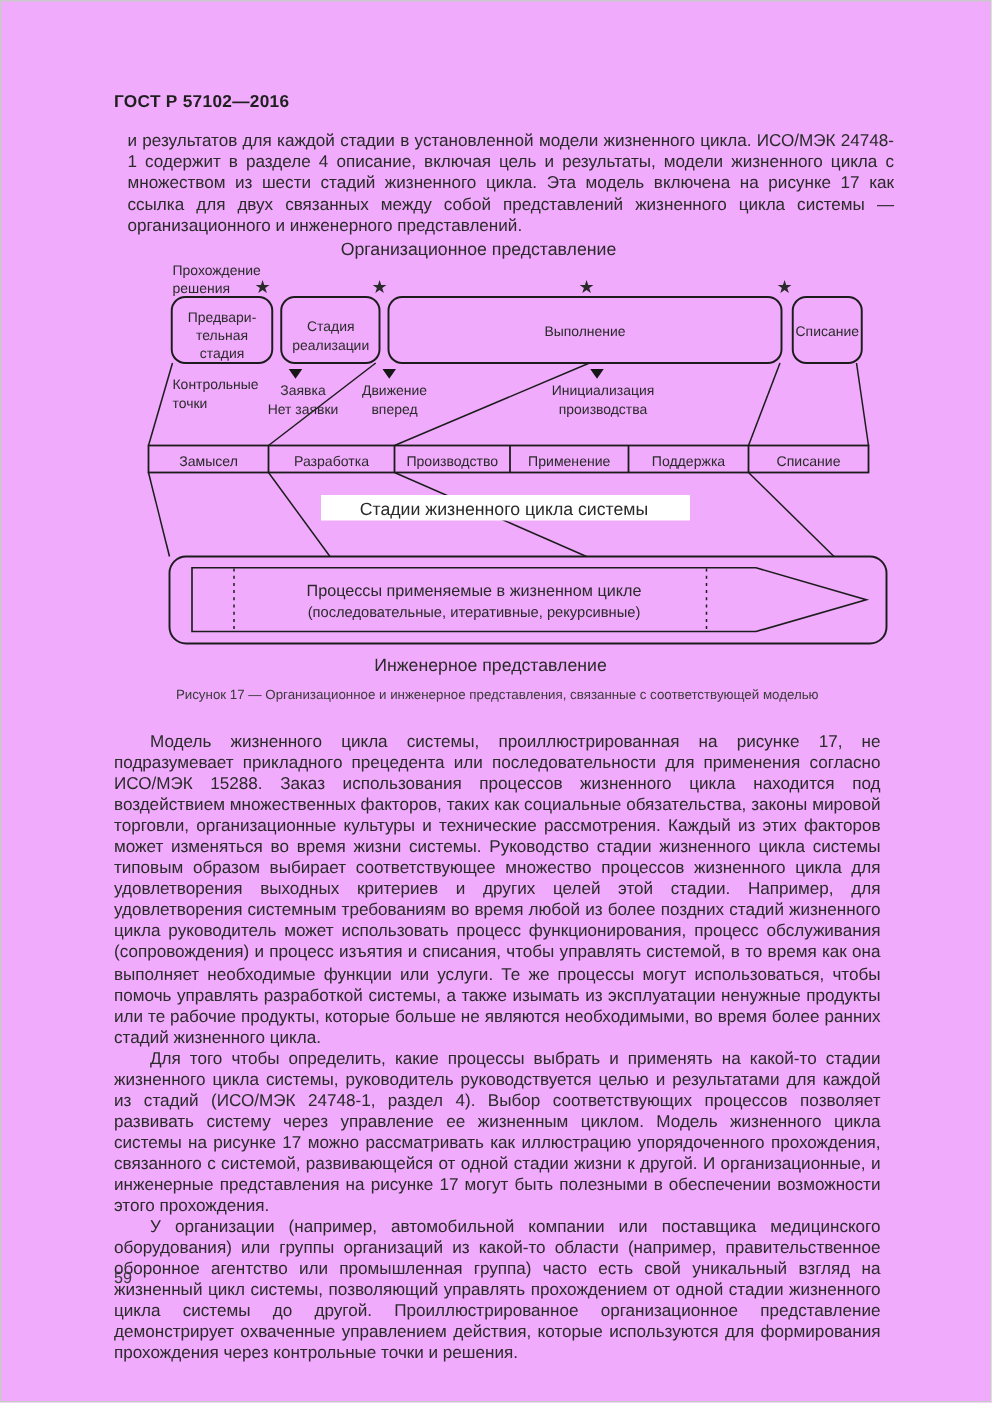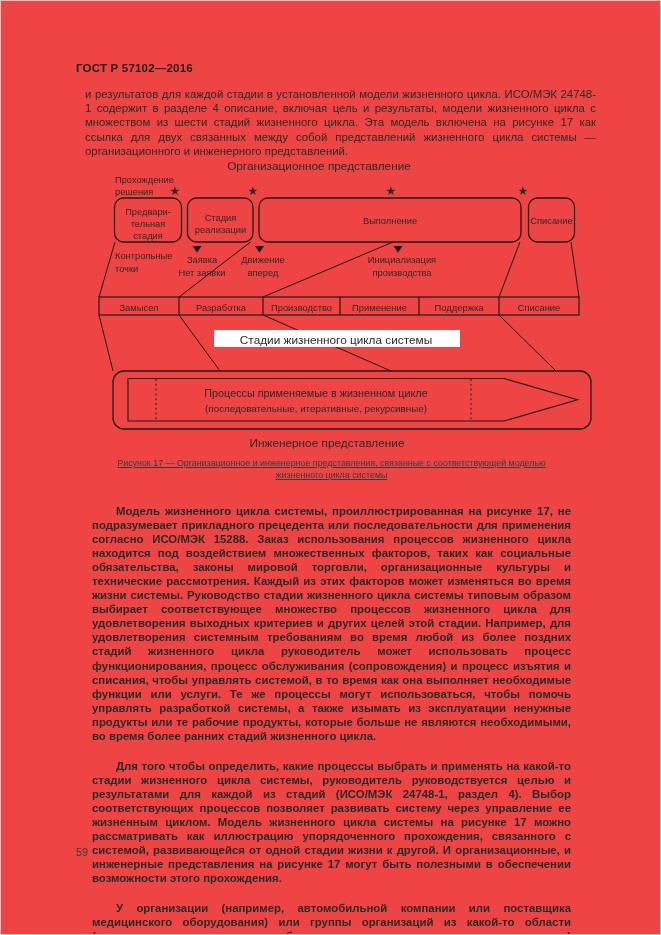--- a/index.html
+++ b/index.html
@@ -1,43 +1,43 @@
 <!DOCTYPE html>
 <html lang="ru"><head>
 <meta charset="utf-8">
 <style>
   html,body{margin:0;padding:0;background:#ffffff;}
   .page{
     position:relative;
     width:661px;height:935px;
-    background:#ef4444;
+    background:#f0abfc;
     box-sizing:border-box;
     border:1px solid #c9c9c9;
     font-family:"Liberation Sans", sans-serif;
     color:#262626;
     overflow:hidden;
   }
   .doc-header{
     position:absolute;left:75px;top:61px;
     font-size:11.5px;font-weight:bold;letter-spacing:.2px;color:#1f1f1f;
   }
   .intro{
     position:absolute;left:84px;top:86px;width:511px;
     font-size:11.4px;line-height:14.2px;text-align:justify;color:#2a2a2a;
   }
   .fig-svg{position:absolute;left:0;top:160px;width:661px;height:295px;}
   .fig-caption{
     position:absolute;left:75px;top:457px;width:511px;
-    font-size:8.9px;line-height:11.8px;text-align:center;color:#3a3a3a;text-decoration:underline;
+    font-size:8.9px;line-height:11.8px;text-align:center;color:#3a3a3a;
   }
   .body-text{
     position:absolute;left:75px;top:487px;width:511px;
     font-size:11.4px;line-height:14.05px;text-align:justify;color:#2a2a2a;
   }
-  .body-text p{margin:16px;text-indent:24px;font-weight:bold;}
+  .body-text p{margin:0;text-indent:24px;}
   .page-number{
     position:absolute;left:75px;top:845px;
     font-size:10.8px;color:#3a3a3a;
   }
   
   .stroke{fill:none;stroke:#1c1c1c;}
   text{fill:#2a2a2a;}
 </style>
 </head>
 <body>
@@ -123,21 +123,20 @@
     <line class="stroke" x1="470" y1="378" x2="470" y2="419.5" stroke-width="1" stroke-dasharray="2,2.8"></line>
 
     <text x="315" y="396" font-size="10.8" text-anchor="middle">Процессы применяемые в жизненном цикле</text>
     <text x="315" y="410.5" font-size="9.8" text-anchor="middle">(последовательные, итеративные, рекурсивные)</text>
 
     <text x="326" y="446" font-size="11.8" text-anchor="middle">Инженерное представление</text>
   </svg>
 
   <div class="fig-caption">
     <div>Рисунок 17 — Организационное и инженерное представления, связанные с соответствующей моделью</div>
-    <div>жизненного цикла системы</div>
   </div>
 
   <div class="body-text">
     <p>Модель жизненного цикла системы, проиллюстрированная на рисунке 17, не подразумевает прикладного прецедента или последовательности для применения согласно ИСО/МЭК 15288. Заказ использования процессов жизненного цикла находится под воздействием множественных факторов, таких как социальные обязательства, законы мировой торговли, организационные культуры и технические рассмотрения. Каждый из этих факторов может изменяться во время жизни системы. Руководство стадии жизненного цикла системы типовым образом выбирает соответствующее множество процессов жизненного цикла для удовлетворения выходных критериев и других целей этой стадии. Например, для удовлетворения системным требованиям во время любой из более поздних стадий жизненного цикла руководитель может использовать процесс функционирования, процесс обслуживания (сопровождения) и процесс изъятия и списания, чтобы управлять системой, в то время как она выполняет необходимые функции или услуги. Те же процессы могут использоваться, чтобы помочь управлять разработкой системы, а также изымать из эксплуатации ненужные продукты или те рабочие продукты, которые больше не являются необходимыми, во время более ранних стадий жизненного цикла.</p>
     <p>Для того чтобы определить, какие процессы выбрать и применять на какой-то стадии жизненного цикла системы, руководитель руководствуется целью и результатами для каждой из стадий (ИСО/МЭК 24748-1, раздел 4). Выбор соответствующих процессов позволяет развивать систему через управление ее жизненным циклом. Модель жизненного цикла системы на рисунке 17 можно рассматривать как иллюстрацию упорядоченного прохождения, связанного с системой, развивающейся от одной стадии жизни к другой. И организационные, и инженерные представления на рисунке 17 могут быть полезными в обеспечении возможности этого прохождения.</p>
     <p>У организации (например, автомобильной компании или поставщика медицинского оборудования) или группы организаций из какой-то области (например, правительственное оборонное агентство или промышленная группа) часто есть свой уникальный взгляд на жизненный цикл системы, позволяющий управлять прохождением от одной стадии жизненного цикла системы до другой. Проиллюстрированное организационное представление демонстрирует охваченные управлением действия, которые используются для формирования прохождения через контрольные точки и решения.</p>
   </div>
 
   <div class="page-number">59</div>
 

